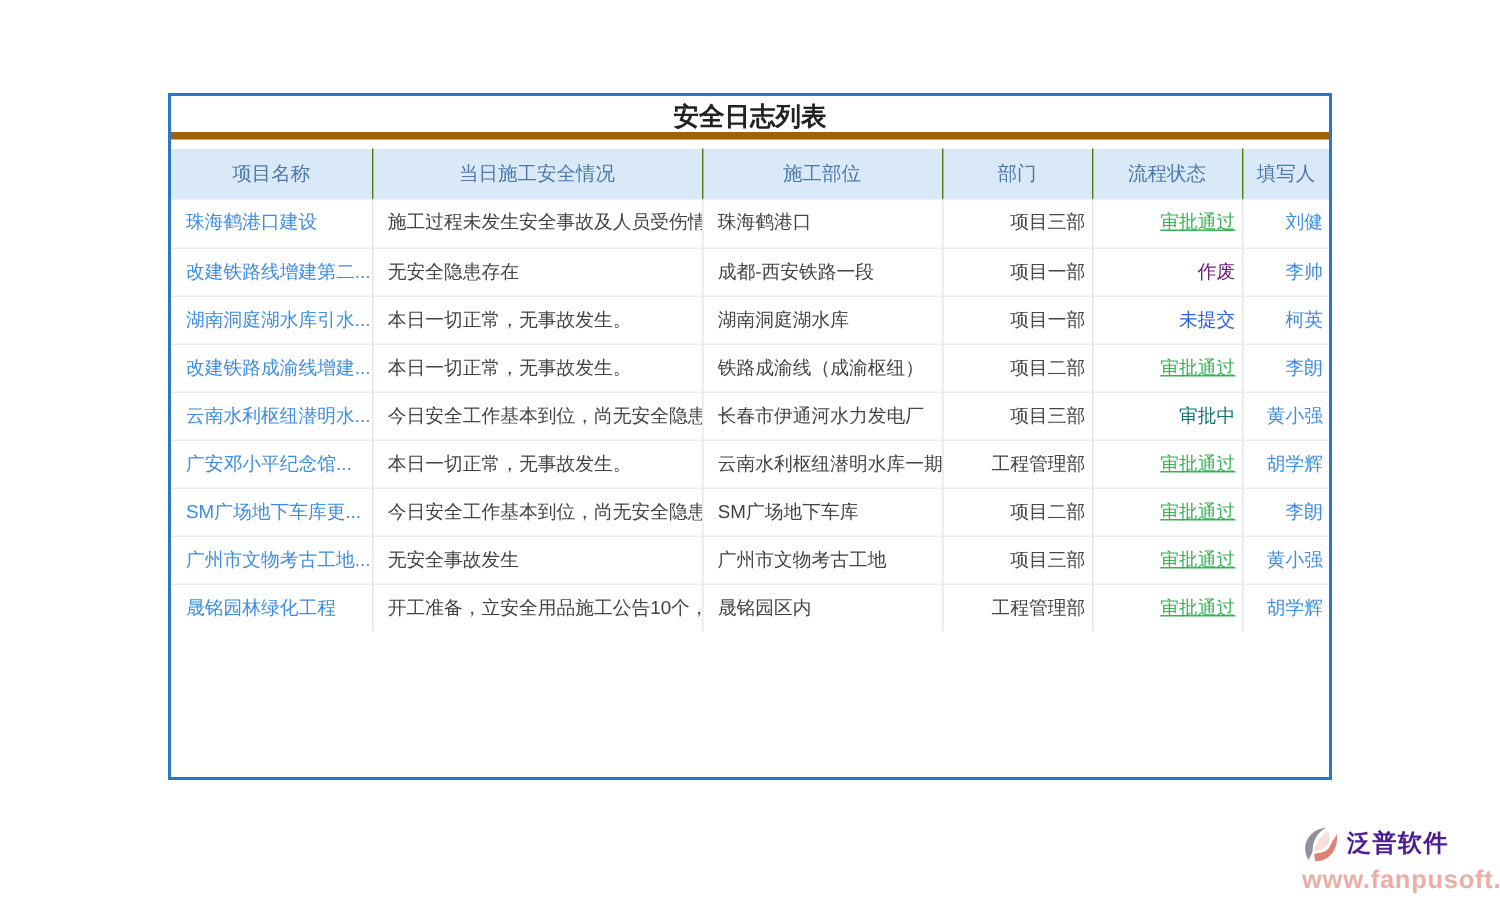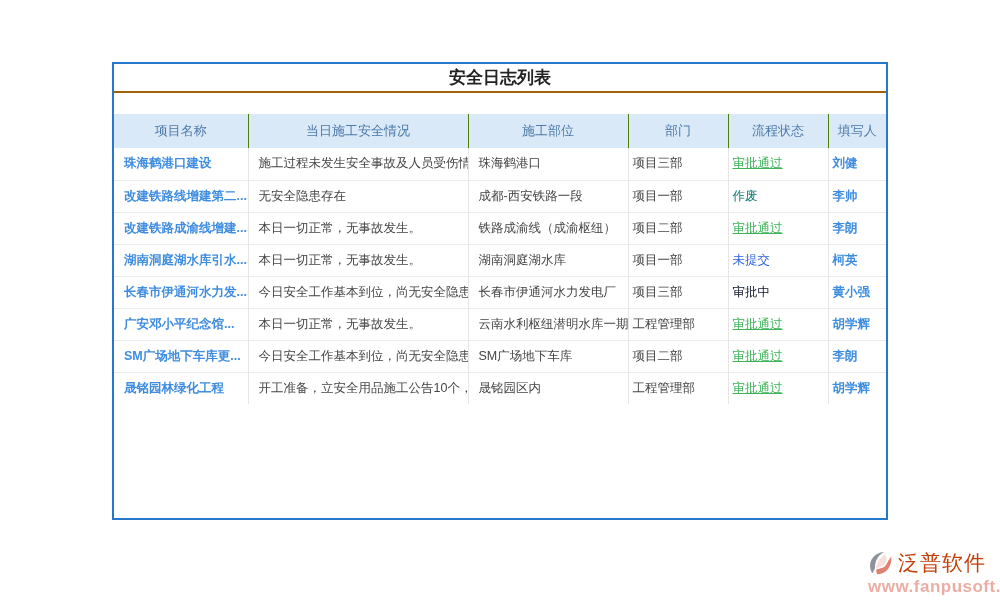--- a/index.html
+++ b/index.html
@@ -18,26 +18,26 @@
     border: 2px solid #2678cb;
     background: #fff;
   }
   .title-bar {
     height: 29px;
     line-height: 28px;
     text-align: center;
     font-size: 17px;
     font-weight: bold;
     color: #222;
-    border-bottom: 2px solid #a16207;
+    border-bottom: 5px solid #a16207;
     background: #fff;
   }
   .log-table {
     width: 100%;
-    margin-top: 21px;
+    margin-top: 6px;
     border-collapse: collapse;
     table-layout: fixed;
   }
   .log-table col.c1 { width: 134px; }
   .log-table col.c2 { width: 220px; }
   .log-table col.c3 { width: 160px; }
   .log-table col.c4 { width: 100px; }
   .log-table col.c5 { width: 100px; }
   .log-table col.c6 { width: 58px;  }
 
@@ -62,39 +62,39 @@
     border-left: 1px solid #e6e6e6;
     white-space: nowrap;
     overflow: hidden;
     text-overflow: clip;
     background: #fff;
   }
   .log-table tbody td:first-child { border-left: none; }
   .log-table tbody tr:first-child td { border-top: none; }
 
   td.cell-left   { text-align: left;  padding-left: 10px; padding-right: 6px; }
-  td.cell-center { text-align: left; padding: 0 4px; }
-
-  .link-blue { color: #3f8de0; cursor: pointer; font-weight: bold; }
+  td.cell-center { text-align: right; padding: 0 4px; }
+
+  .link-blue { color: #3f8de0; cursor: pointer; }
   .status { font-size: 12.5px; cursor: pointer; }
   .status.underlined { text-decoration: underline; }
 
   .watermark {
     position: absolute;
     left: 866px; top: 549px;
     width: 132px;
     text-align: left;
     user-select: none;
   }
   .wm-row { display: flex; align-items: center; gap: 3px; }
   .wm-logo { width: 29px; height: 27px; flex: 0 0 auto; }
   .wm-brand {
-    font-size: 21px;
-    font-weight: normal;
-    color: #c2410c;
+    font-size: 16px;
+    font-weight: bold;
+    color: #4c1d95;
     letter-spacing: 1px;
     line-height: 1;
     white-space: nowrap;
   }
   .wm-url {
     margin-top: 1px;
     padding-left: 2px;
     font-size: 17px;
     font-weight: bold;
     color: #ecaea4;
@@ -138,48 +138,48 @@
       <td class="cell-center">项目三部</td>
       <td class="cell-center"><span class="status underlined" style="color: rgb(60, 178, 87);">审批通过</span></td>
       <td class="cell-center"><span class="link-blue">刘健</span></td>
     </tr>
 
     <tr>
       <td class="cell-left"><span class="link-blue">改建铁路线增建第二...</span></td>
       <td class="cell-left">无安全隐患存在</td>
       <td class="cell-left">成都-西安铁路一段</td>
       <td class="cell-center">项目一部</td>
-      <td class="cell-center"><span class="status" style="color: #0f766e;">作废</span></td>
+      <td class="cell-center"><span class="status" style="color: #701a75;">作废</span></td>
       <td class="cell-center"><span class="link-blue">李帅</span></td>
-    </tr>
-
-    <tr>
-      <td class="cell-left"><span class="link-blue">改建铁路成渝线增建...</span></td>
-      <td class="cell-left">本日一切正常，无事故发生。</td>
-      <td class="cell-left">铁路成渝线（成渝枢纽）</td>
-      <td class="cell-center">项目二部</td>
-      <td class="cell-center"><span class="status underlined" style="color: rgb(60, 178, 87);">审批通过</span></td>
-      <td class="cell-center"><span class="link-blue">李朗</span></td>
     </tr>
 
     <tr>
       <td class="cell-left"><span class="link-blue">湖南洞庭湖水库引水...</span></td>
       <td class="cell-left">本日一切正常，无事故发生。</td>
       <td class="cell-left">湖南洞庭湖水库</td>
       <td class="cell-center">项目一部</td>
       <td class="cell-center"><span class="status" style="color: rgb(46, 98, 224);">未提交</span></td>
       <td class="cell-center"><span class="link-blue">柯英</span></td>
     </tr>
 
     <tr>
-      <td class="cell-left"><span class="link-blue">长春市伊通河水力发...</span></td>
+      <td class="cell-left"><span class="link-blue">改建铁路成渝线增建...</span></td>
+      <td class="cell-left">本日一切正常，无事故发生。</td>
+      <td class="cell-left">铁路成渝线（成渝枢纽）</td>
+      <td class="cell-center">项目二部</td>
+      <td class="cell-center"><span class="status underlined" style="color: rgb(60, 178, 87);">审批通过</span></td>
+      <td class="cell-center"><span class="link-blue">李朗</span></td>
+    </tr>
+
+    <tr>
+      <td class="cell-left"><span class="link-blue">云南水利枢纽潜明水...</span></td>
       <td class="cell-left">今日安全工作基本到位，尚无安全隐患...</td>
       <td class="cell-left">长春市伊通河水力发电厂</td>
       <td class="cell-center">项目三部</td>
-      <td class="cell-center"><span class="status" style="color: #0f172a;">审批中</span></td>
+      <td class="cell-center"><span class="status" style="color: #0f766e;">审批中</span></td>
       <td class="cell-center"><span class="link-blue">黄小强</span></td>
     </tr>
 
     <tr>
       <td class="cell-left"><span class="link-blue">广安邓小平纪念馆...</span></td>
       <td class="cell-left">本日一切正常，无事故发生。</td>
       <td class="cell-left">云南水利枢纽潜明水库一期</td>
       <td class="cell-center">工程管理部</td>
       <td class="cell-center"><span class="status underlined" style="color: rgb(60, 178, 87);">审批通过</span></td>
       <td class="cell-center"><span class="link-blue">胡学辉</span></td>
@@ -189,20 +189,28 @@
     <tr>
       <td class="cell-left"><span class="link-blue">SM广场地下车库更...</span></td>
       <td class="cell-left">今日安全工作基本到位，尚无安全隐患...</td>
       <td class="cell-left">SM广场地下车库</td>
       <td class="cell-center">项目二部</td>
       <td class="cell-center"><span class="status underlined" style="color: rgb(60, 178, 87);">审批通过</span></td>
       <td class="cell-center"><span class="link-blue">李朗</span></td>
     </tr>
 
 
+    <tr>
+      <td class="cell-left"><span class="link-blue">广州市文物考古工地...</span></td>
+      <td class="cell-left">无安全事故发生</td>
+      <td class="cell-left">广州市文物考古工地</td>
+      <td class="cell-center">项目三部</td>
+      <td class="cell-center"><span class="status underlined" style="color: rgb(60, 178, 87);">审批通过</span></td>
+      <td class="cell-center"><span class="link-blue">黄小强</span></td>
+    </tr>
 
     <tr>
       <td class="cell-left"><span class="link-blue">晟铭园林绿化工程</span></td>
       <td class="cell-left">开工准备，立安全用品施工公告10个，...</td>
       <td class="cell-left">晟铭园区内</td>
       <td class="cell-center">工程管理部</td>
       <td class="cell-center"><span class="status underlined" style="color: rgb(60, 178, 87);">审批通过</span></td>
       <td class="cell-center"><span class="link-blue">胡学辉</span></td>
     </tr>
 

